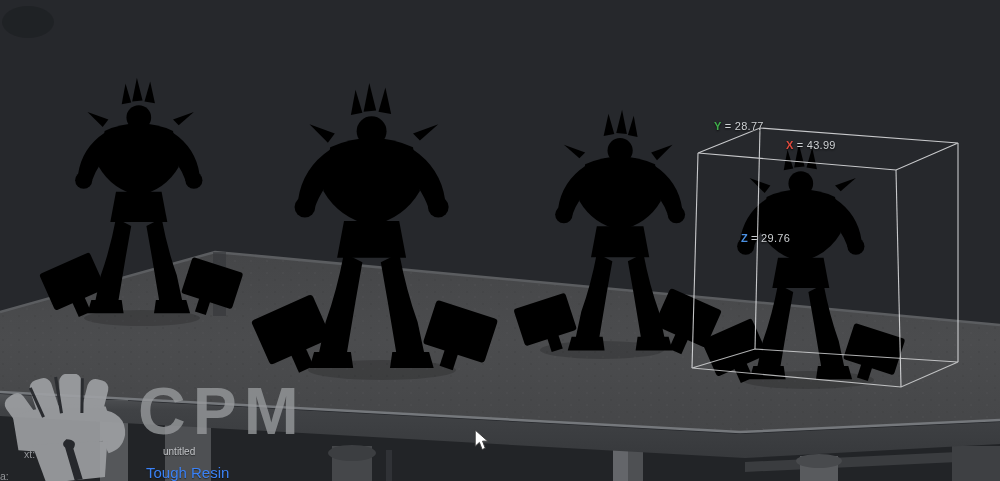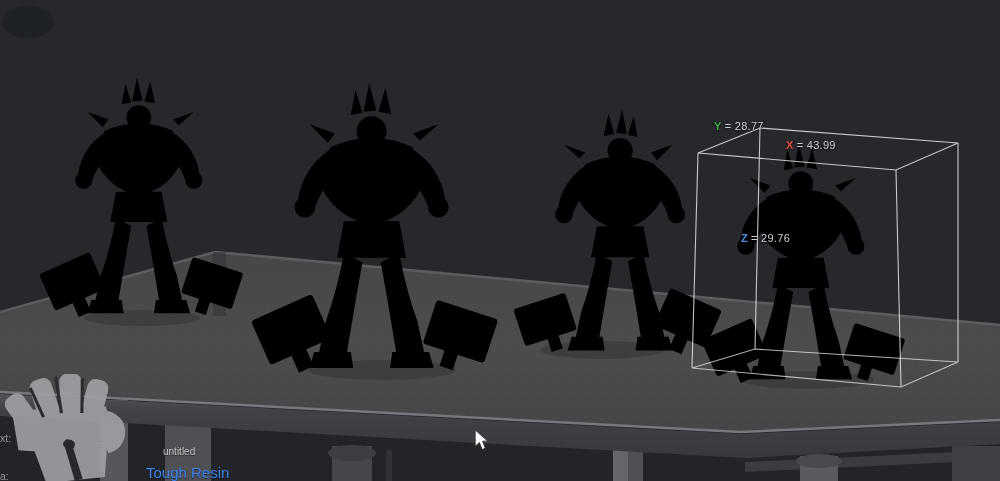--- a/index.html
+++ b/index.html
@@ -33,21 +33,21 @@
     font-size:66px;font-weight:bold;letter-spacing:7px;line-height:1;
     color:rgba(152,155,158,.78);
   }
 
   
   .status-filename{position:absolute;left:163px;top:446px;font-size:10px;color:#c3c5c8;text-shadow:0 1px 1px rgba(0,0,0,.5);}
   .status-resin{position:absolute;left:146px;top:464px;font-size:15px;color:#3b82f6;text-shadow:0 1px 1px rgba(0,0,0,.5);}
 
   
   .edge-label{position:absolute;left:0;font-size:10.5px;color:#94969a;}
-  #edge-label-1{top:432px;}
+  #edge-label-1{top:448px;margin-left:24px;}
   #edge-label-2{top:470px;}
 
   .cursor{position:absolute;left:474px;top:429px;pointer-events:none;}
 </style>
 </head>
 <body>
 
 <div class="viewport">
 <svg width="1000" height="481" viewBox="0 0 1000 481">
   <defs>
@@ -210,20 +210,21 @@
       <rect x="36" y="2" width="22" height="42" rx="8" transform="rotate(-12 47 23)"></rect>
       <rect x="62" y="0" width="22" height="42" rx="8" transform="rotate(4 73 21)"></rect>
       <rect x="86" y="8" width="21" height="38" rx="8" transform="rotate(20 96 27)"></rect>
       <path d="M14,36 Q60,24 106,36 L112,66 Q64,80 16,70 Z"></path>
       <path d="M100,38 Q126,44 122,66 Q118,80 104,82 Q96,62 94,46 Z"></path>
       <path d="M30,66 L104,70 L98,105 L40,105 Z"></path>
       <path d="M62,72 L68,105 L76,105 L70,74 Q76,66 64,64 Q58,68 62,72 Z" fill="#27292d"></path>
       <path d="M34,10 L44,40 M60,2 L62,38 M86,6 L82,40" stroke="#27292d" stroke-width="3" fill="none"></path>
     </g>
   </svg>
+  <span class="brand">CPM</span>
 </div>
 
 <div class="status-filename">untitled</div>
 <div class="status-resin">Tough Resin</div>
 
 <div class="edge-label" id="edge-label-1">xt:</div>
 <div class="edge-label" id="edge-label-2">a:</div>
 
 <div class="cursor">
   <svg width="15" height="22" viewBox="0 0 14 21">

